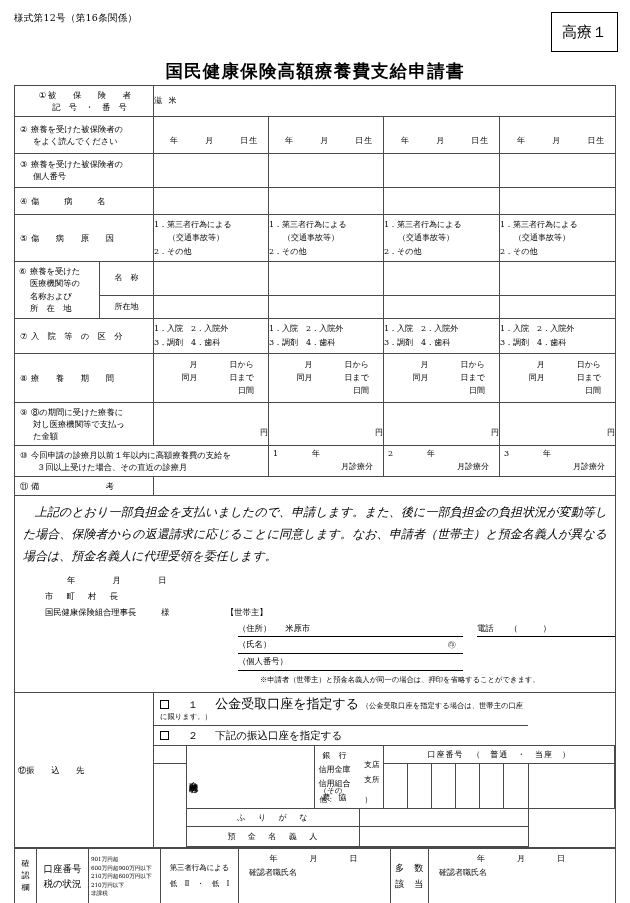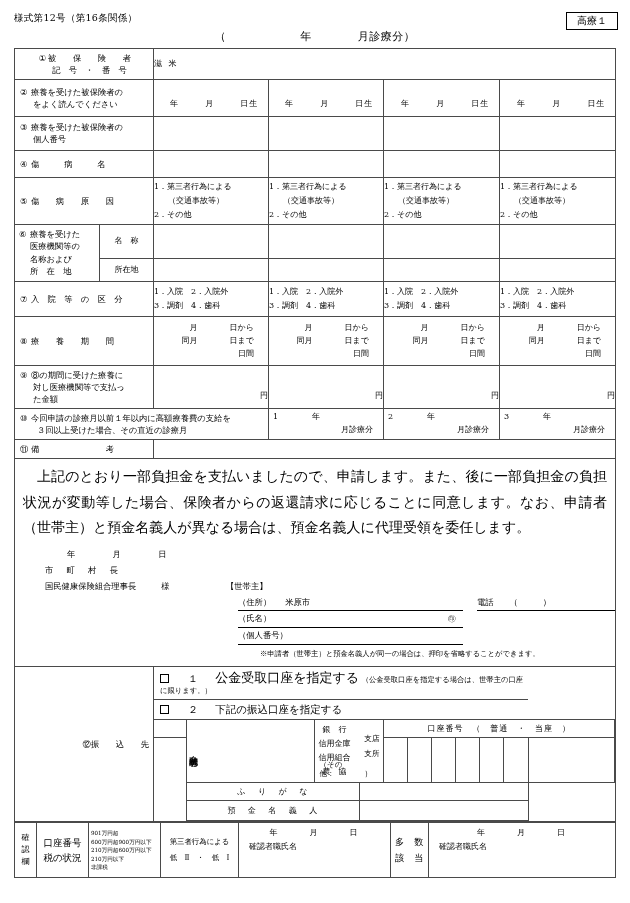--- a/index.html
+++ b/index.html
@@ -7,21 +7,21 @@
     width:630px;height:903px;
     font-family:"DejaVu Serif","Liberation Serif",serif;
     color:#000;font-size:8px;line-height:1.25;
     -webkit-font-smoothing:none;
   }
   .page{position:relative;width:630px;height:903px;box-sizing:border-box;padding:0;}
 
   
   .hdr{display:flex;align-items:flex-start;justify-content:space-between;padding:12px 12px 0 14px;}
   .formno{font-size:9.5px;letter-spacing:.3px;}
-  .tagbox{border:1px solid #000;padding:2px 10px;font-size:10px;line-height:1.2;}
+  .tagbox{border:1px solid #000;padding:10px 10px;font-size:15px;line-height:1.2;}
   .title{text-align:center;font-size:17.5px;font-weight:bold;letter-spacing:1.2px;margin:9px 0 2px;}
   .subtitle{text-align:center;font-size:11px;letter-spacing:.5px;margin-bottom:4px;}
 
   
   table.frm{border-collapse:collapse;width:601px;margin:0 auto;table-layout:fixed;}
   table.frm td{border:1px solid #4a4a4a;vertical-align:middle;padding:0;font-size:8px;}
   .lbl{text-align:center;font-size:8.3px;line-height:1.45;padding:3px 4px;}
   .lbl-l{text-align:left;padding-left:5px;line-height:1.45;}
   .rt{text-align:right;padding-right:6px;}
   .ctr{text-align:center;}
@@ -29,21 +29,21 @@
 
   .num{display:inline-block;width:11px;}
 
   
   .v-big{font-size:13px;letter-spacing:.25em;padding:4px 0 4px 12px;}
 
   
   .dline{text-align:center;letter-spacing:.1em;}
 
   
-  .stmt{padding:5px 8px 4px 8px;font-size:14px;line-height:1.85;text-align:justify;}
+  .stmt{padding:5px 8px 4px 8px;font-size:12px;line-height:1.85;text-align:justify;font-style:italic;}
   .stmt p{margin:0;text-indent:1em;}
   .addr-block{padding:2px 0 5px 0;font-size:8.3px;line-height:1.9;}
   .row-ind{padding-left:26px;}
   .ul{border-bottom:1px solid #000;display:inline-block;}
   .note-s{font-size:7.3px;}
 
   
   .chkbox{display:inline-block;width:7px;height:7px;border:1px solid #000;vertical-align:-1px;}
   table.bank{border-collapse:collapse;width:100%;table-layout:fixed;}
   table.bank td{border:1px solid #4a4a4a;font-size:8px;padding:0;}
@@ -59,27 +59,21 @@
 </style>
 </head>
 <body>
 
 <div class="page">
 
   <div class="hdr">
     <div class="formno">様式第12号（第16条関係）</div>
     <div class="tagbox">高療１</div>
   </div>
-  <div class="subtitle">
-    <span>（</span>
-    <span style="display:inline-block;width:66px;"></span>
-    <span>年</span>
-    <span style="display:inline-block;width:38px;"></span>
-    <span>月診療分）</span>
-  </div>
+  <div class="title">国民健康保険高額療養費支給申請書</div>
 
   <table class="frm">
     <colgroup>
       <col style="width:85px">
         <col style="width:54px">
       <col style="width:115px">
         <col style="width:115px">
         <col style="width:116px">
         <col style="width:116px">
     </colgroup>
@@ -334,21 +328,21 @@
               </div>
               <div class="note-s" style="padding-left:34px;padding-top:2px;">※申請者（世帯主）と預金名義人が同一の場合は、押印を省略することができます。</div>
             </div>
           </div>
         </div>
       </td>
     </tr>
 
     <tr>
       <td colspan="2" style="height:126px;">
-        <div class="lbl lbl-l" style="padding-left:3px;text-align:right;">⑫振　　込　　先</div>
+        <div class="lbl lbl-l" style="padding-left:3px;">⑫振　　込　　先</div>
       </td>
       <td colspan="4" style="padding:0;vertical-align:top;">
         <table class="bank">
           <colgroup>
                 <col style="width:33px">
                 <col style="width:128px">
                 <col style="width:45px">
                 <col style="width:24px">
                 <col style="width:24px">
                 <col style="width:24px">

